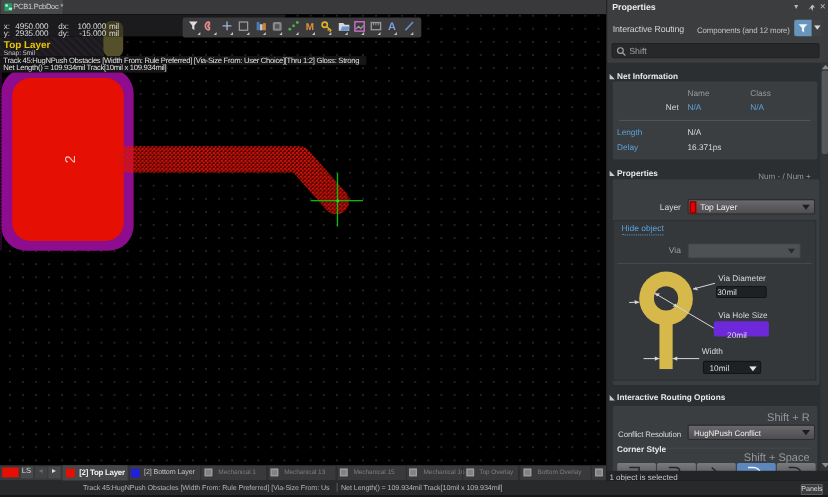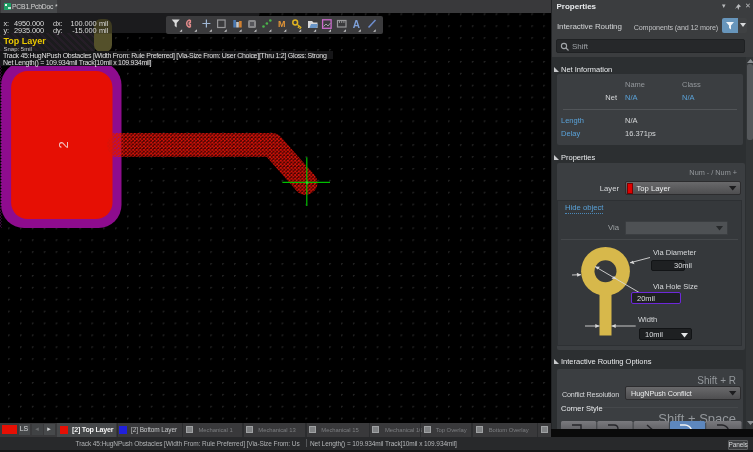--- a/index.html
+++ b/index.html
@@ -3,21 +3,21 @@
 *{margin:0;padding:0;box-sizing:border-box}
 html,body{width:753px;height:452px;background:#000;font-family:"Liberation Sans",sans-serif;overflow:hidden}
 #root{position:absolute;left:0;top:0;width:753px;height:452px;background:#0a0a0a;overflow:hidden}
 .a{position:absolute}
 .nw{white-space:nowrap}
 .gray{color:#94989c}
 .blue{color:#5aa2d8}
 .lbl{color:#d6d8da}
 .hud{font-size:7.4px;color:#dcdcdc;letter-spacing:-0.1px;white-space:nowrap}
 .sep{position:absolute;height:1px;background:#515457}
-.shdr{position:absolute;font-size:7.5px;font-weight:normal;color:#e8eaec;white-space:nowrap}
+.shdr{position:absolute;font-size:7.5px;font-weight:bold;color:#e8eaec;white-space:nowrap}
 .box{position:absolute;background:#3b3e41;border-radius:2px}
 .r{text-align:right}
 .ddg{position:absolute;background:linear-gradient(#69696b,#4e4e50);border:1px solid #2c2c2e;border-radius:2px}
 .tb{position:absolute;background:#1e2022;border:1px solid #121416;border-radius:2px;color:#dcdee0;font-size:7.5px;white-space:nowrap}
 .ltab{position:absolute;top:425.5px;width:8px;height:8px}
 .lsep{position:absolute;top:423px;width:1.5px;height:13.7px;background:#2c2d2f}
 .ltxt{position:absolute;font-size:5.9px;color:#7c7e80;white-space:nowrap;top:426.6px;letter-spacing:-0.05px}
 .gsq{width:7px!important;height:7px!important;top:426px!important;background:#808284;border:1px solid #9fa1a3}
 </style></head><body>
 <div id="root">
@@ -202,21 +202,21 @@
 <div class="a nw blue" style="left:9px;top:116.3px">Length</div>
 <div class="a nw lbl" style="left:73px;top:116.3px">N/A</div>
 <div class="a nw blue" style="left:9px;top:129.3px">Delay</div>
 <div class="a nw lbl" style="left:73px;top:129.3px">16.371ps</div>
 
 <svg class="a" style="left:2px;top:154.5px" width="6" height="6">
         <path d="M5,0 L5,5 L0,5 Z" fill="#c8cacc" transform="rotate(90 2.5 2.5)"></path>
       </svg>
 <div class="shdr" style="left:9px;top:153.3px">Properties</div>
 <div class="box" style="left:5px;top:163px;width:188px;height:187px"></div>
-<div class="a nw gray" style="right:16px;top:168px;font-size:7.3px">Num - / Num +</div>
+<div class="a nw gray" style="right:16px;top:156px;font-size:7.3px">Num - / Num +</div>
 <div class="a r lbl" style="left:30px;top:184px;width:37px;font-size:7.7px">Layer</div>
 <div class="ddg" style="left:73px;top:181px;width:116px;height:14px"></div>
 <div class="a" style="left:74.5px;top:182.5px;width:6px;height:11px;background:#e00000;border:0.5px solid #7a0000"></div>
 <div class="a nw" style="left:84.5px;top:183.8px;font-size:7.7px;color:#ecedee">Top Layer</div>
 <svg class="a" style="left:177px;top:186px" width="8" height="5">
         <path d="M0,0 h7.4 l-3.7,4.6 z" fill="#1c1c1e"></path>
       </svg>
 <div class="a" style="left:5px;top:200px;width:185px;height:146px;background:#35383b;border:1px solid #2d3033"></div>
 <div class="a nw blue" style="left:13px;top:203.3px;font-size:7.7px;border-bottom:1px dotted #4a88b8;padding-bottom:0.5px">Hide object</div>
 <div class="a r" style="left:30px;top:223.3px;width:37px;color:#9da1a3;font-size:7.7px">Via</div>
@@ -240,44 +240,44 @@
 <g fill="#d8d8d8">
 <path d="M38,26.5 l5,0.3 -2.6,2.8 z"></path>
 <path d="M59.5,39 l-5,-0.3 2.6,-2.8 z"></path>
 <path d="M73,22.8 l4.6,1.4 -1.8,-3.4 z"></path>
 <path d="M24,34.7 l-4.2,-1.9 0.5,3.9 z"></path>
 <path d="M42.5,86 l-4.2,-1.9 0,3.8 z"></path>
 <path d="M54.5,86 l4.2,-1.9 0,3.8 z"></path>
 </g>
 </svg>
 <div class="a nw lbl" style="left:101px;top:248.3px">Via Diameter</div>
-<div class="tb" style="left:99px;top:259.5px;width:34px;height:11.5px;line-height:10.5px;padding-left:22px">30mil</div>
+<div class="tb" style="left:99px;top:259.5px;width:46px;height:11.5px;line-height:10.5px;padding-left:0">30mil</div>
 <div class="a nw lbl" style="left:101px;top:281.5px">Via Hole Size</div>
-<div class="tb" style="left:79px;top:291.5px;width:50px;height:12.5px;line-height:11.5px;padding-left:5px;border:1px solid #6d28d9">20mil</div>
+<div class="tb" style="left:97px;top:291.5px;width:50px;height:12.5px;line-height:11.5px;padding-left:5px;border:7px solid #6d28d9">20mil</div>
 <div class="a nw lbl" style="left:86px;top:315.3px">Width</div>
 <div class="tb" style="left:87px;top:327.5px;width:53px;height:12.5px;line-height:11.5px;padding-left:5px">10mil</div>
 <svg class="a" style="left:129px;top:332.5px" width="8" height="5">
         <path d="M0,0 h7 l-3.5,4.4 z" fill="#e4e6e8"></path>
       </svg>
 
 <svg class="a" style="left:2px;top:358.5px" width="6" height="6">
         <path d="M5,0 L5,5 L0,5 Z" fill="#c8cacc" transform="rotate(90 2.5 2.5)"></path>
       </svg>
 <div class="shdr" style="left:9px;top:357.3px">Interactive Routing Options</div>
 <div class="box" style="left:5px;top:369px;width:186px;height:70px"></div>
 <div class="a nw gray" style="right:17px;top:375.3px;font-size:10px">Shift + R</div>
 <div class="a r lbl nw" style="left:1px;top:389.6px;width:66px;font-size:7.2px;letter-spacing:-0.15px">Conflict Resolution</div>
 <div class="ddg" style="left:73px;top:385.5px;width:116px;height:14px"></div>
 <div class="a nw" style="left:79px;top:388.6px;font-size:7.2px;color:#ecedee">HugNPush Conflict</div>
 <svg class="a" style="left:177px;top:390.5px" width="8" height="5">
         <path d="M0,0 h7.4 l-3.7,4.6 z" fill="#1c1c1e"></path>
       </svg>
 <div class="sep" style="left:9px;top:406.5px;width:177px;background:#45484b"></div>
 <div class="shdr" style="left:9px;top:404px">Corner Style</div>
-<div class="a nw gray" style="right:17px;top:410.8px;font-size:13px">Shift + Space</div>
+<div class="a nw gray" style="right:17px;top:410.8px;font-size:10px">Shift + Space</div>
 <div class="a" id="cbtns" style="left:9.3px;top:420.5px;width:181px;height:12px">
 <svg width="181" height="12">
 <defs>
             <linearGradient id="cg" x1="0" y1="0" x2="0" y2="1">
               <stop offset="0" stop-color="#7a7a7e"></stop>
               <stop offset="1" stop-color="#58585c"></stop>
             </linearGradient>
           </defs>
 <g>
 <rect x="0" y="0" width="35.3" height="12" rx="1.5" fill="url(#cg)"></rect>
@@ -299,20 +299,23 @@
 <div class="a" style="left:193.5px;top:57px;width:8.5px;height:372px;background:#323537"></div>
 <div class="a" style="left:194.5px;top:64px;width:6px;height:76px;background:#55585b;border-radius:2px"></div>
 <svg class="a" style="left:195px;top:58.5px" width="7" height="5">
         <path d="M3.5,0 L7,4 H0 Z" fill="#8a8e92"></path>
       </svg>
 <svg class="a" style="left:195px;top:420.5px" width="7" height="5">
         <path d="M3.5,4 L7,0 H0 Z" fill="#8a8e92"></path>
       </svg>
 </div>
 
+<div class="a" style="left:551px;top:428px;width:202px;height:8.5px;background:#222426">
+<div class="a nw" style="left:3px;top:0.5px;font-size:7.3px;color:#c6c8ca">1 object is selected</div>
+</div>
 
 <div class="a" style="left:0;top:436.5px;width:753px;height:15.5px;background:#28292b">
 <div class="a nw" style="left:75.5px;top:3.3px;font-size:6.5px;color:#b0b2b4;letter-spacing:-0.08px">Track 45:HugNPush Obstacles [Width From: Rule Preferred] [Via-Size From: Us</div>
 <div class="a" style="left:305.5px;top:2px;width:1px;height:8px;background:#55575a"></div>
 <div class="a nw" style="left:310px;top:3.3px;font-size:6.5px;color:#b4b6b8;letter-spacing:-0.08px">Net Length() = 109.934mil Track[10mil x 109.934mil]</div>
 <div class="a" style="left:727.5px;top:3.2px;width:20px;height:10px;background:#3c3e40;border:1px solid #5c5e60;border-radius:1px;text-align:center;font-size:6.5px;color:#d4d6d8;line-height:8.5px;letter-spacing:-0.1px">Panels</div>
 </div>
 <div class="a" style="left:0;top:450.4px;width:753px;height:1.6px;background:#151617"></div>
 
 </div>

